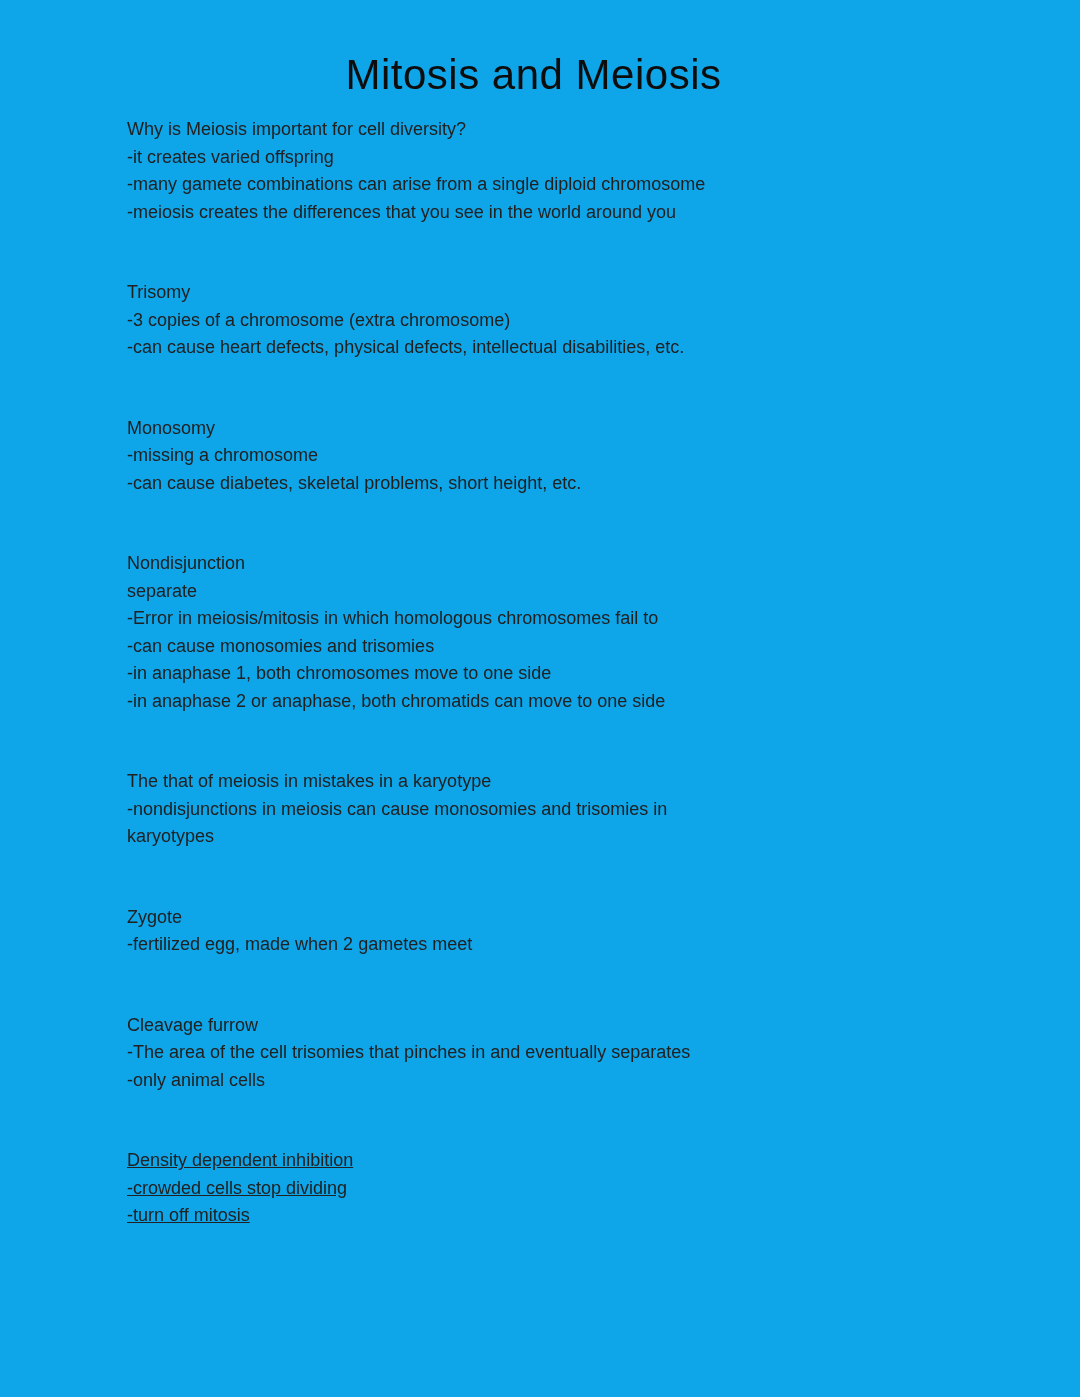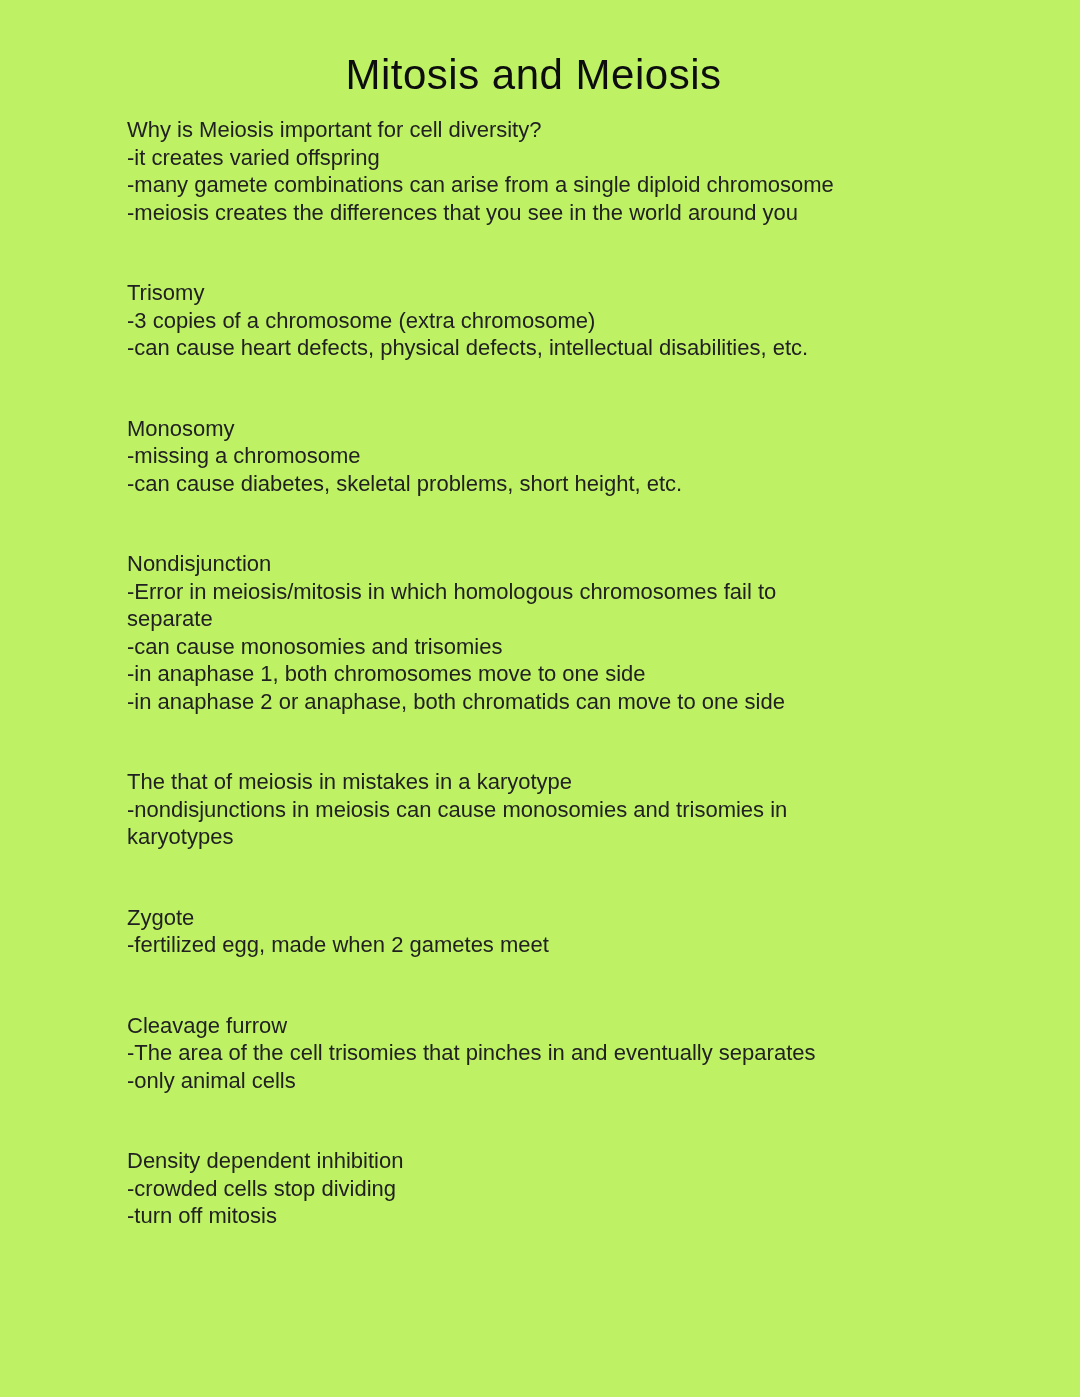--- a/index.html
+++ b/index.html
@@ -7,37 +7,37 @@
   body {
     width: 1080px;
     min-height: 1397px;
     font-family: "Liberation Sans", sans-serif;
     color: #212121;
     -webkit-font-smoothing: antialiased;
   }
   .page {
     width: 1080px;
     min-height: 1397px;
-    background: #bef264;
+    background: #0ea5e9;
     padding: 50px 140px 60px 127px;
   }
   .title {
     font-size: 42px;
     font-weight: 500;
     letter-spacing: 0.5px;
     color: #0d0d0d;
     text-align: center;
     margin-bottom: 16px;
     line-height: 1.2;
   }
   .sections { width: 100%; }
   .note-section { margin-bottom: 53px; }
-  .note-section:last-child { margin-bottom: 0; }
+  .note-section:last-child { margin-bottom: 0; text-decoration: underline; }
   .line {
-    font-size: 22px;
+    font-size: 18px;
     line-height: 27.5px;
     font-weight: 400;
     color: #212121;
     white-space: normal;
   }
   .heading {  }
 </style>
 </head>
 <body>
 
@@ -58,22 +58,22 @@
       </section>
 
   <section class="note-section">
     <p class="line heading">Monosomy</p>
   <p class="line">-missing a chromosome</p>
         <p class="line">-can cause diabetes, skeletal problems, short height, etc.</p>
       </section>
 
   <section class="note-section">
     <p class="line heading">Nondisjunction</p>
-  <p class="line">-Error in meiosis/mitosis in which homologous chromosomes fail to</p>
-        <p class="line">separate</p>
+  <p class="line">separate</p>
+        <p class="line">-Error in meiosis/mitosis in which homologous chromosomes fail to</p>
         <p class="line">-can cause monosomies and trisomies</p>
         <p class="line">-in anaphase 1, both chromosomes move to one side</p>
         <p class="line">-in anaphase 2 or anaphase, both chromatids can move to one side</p>
       </section>
 
   <section class="note-section">
     <p class="line heading">The that of meiosis in mistakes in a karyotype</p>
   <p class="line">-nondisjunctions in meiosis can cause monosomies and trisomies in</p>
         <p class="line">karyotypes</p>
       </section>

